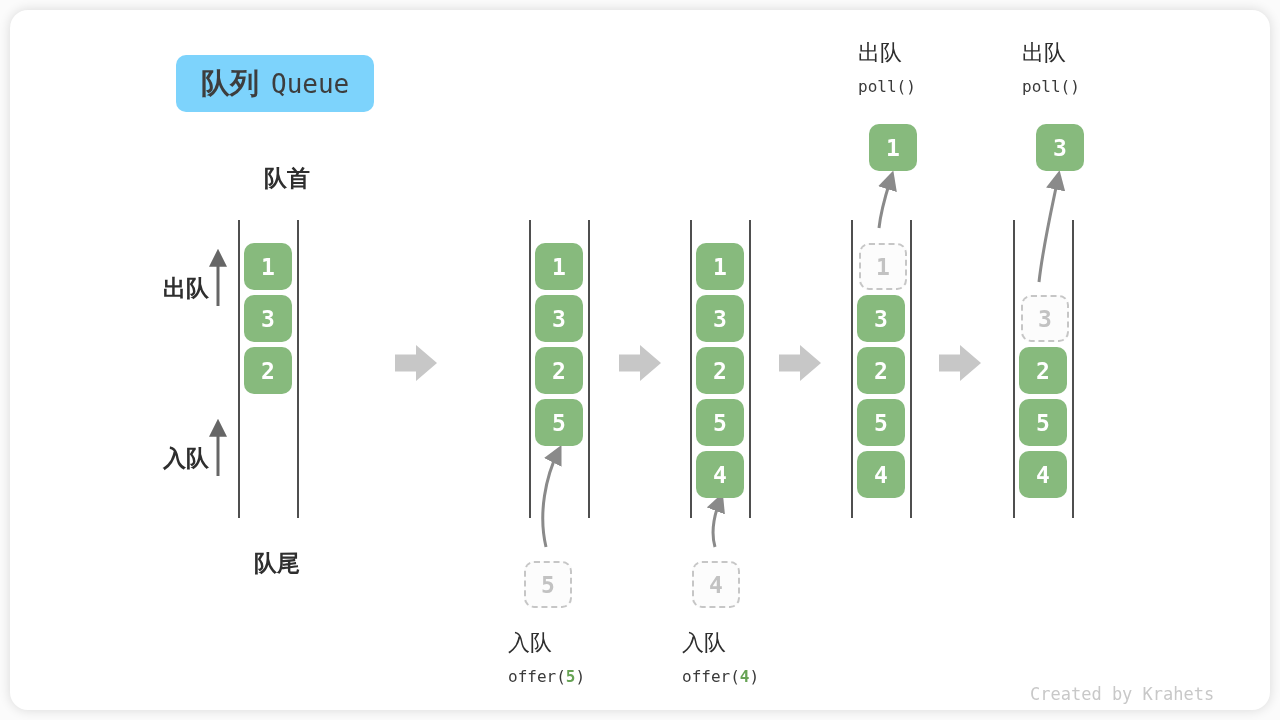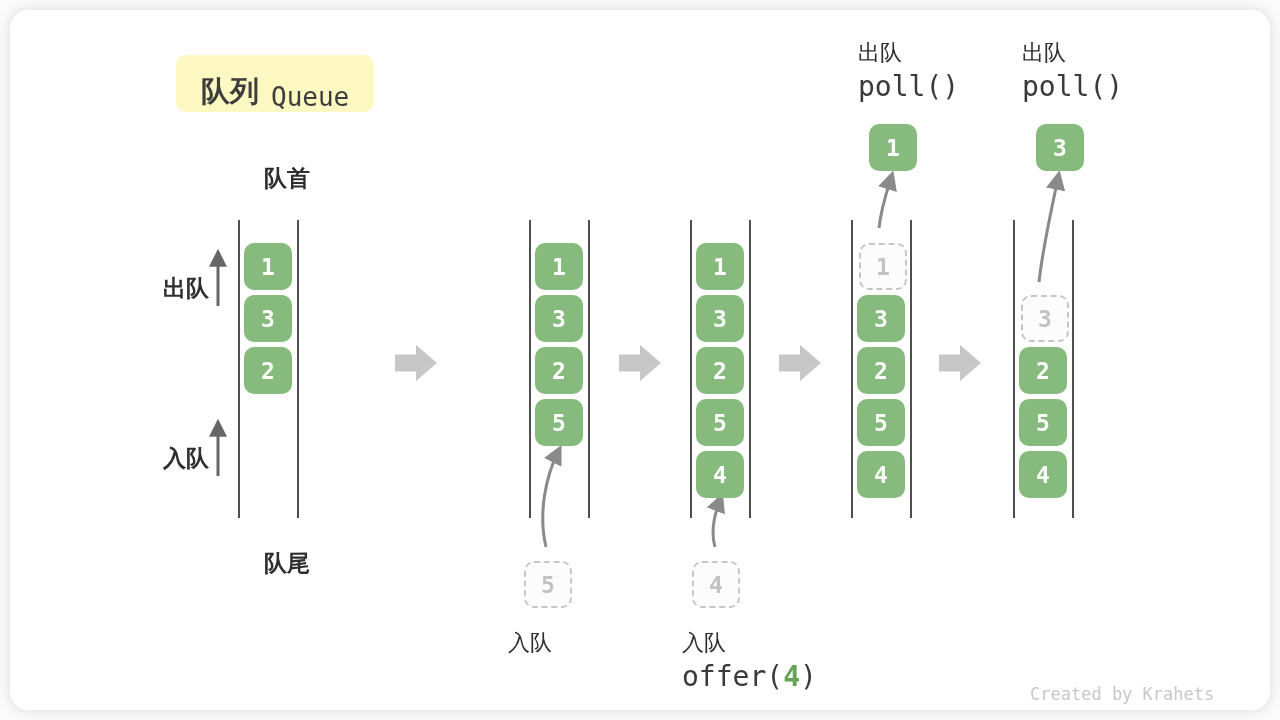--- a/index.html
+++ b/index.html
@@ -1,55 +1,55 @@
 <!DOCTYPE html>
 <html><head>
 <meta charset="utf-8">
 <style>
   html,body{margin:0;padding:0;background:#fbfbfb;width:1280px;height:720px;overflow:hidden;
     font-family:"Liberation Sans",sans-serif;}
   .stage{position:absolute;left:10px;top:10px;width:1260px;height:700px;background:#ffffff;
     border-radius:18px;box-shadow:0 0 12px rgba(0,0,0,.14);}
 
-  .badge{position:absolute;left:166px;top:45px;height:57px;padding:0 25px;background:#fef9c3;
-    border-radius:10px;display:inline-flex;align-items:flex-end;gap:12px;}
+  .badge{position:absolute;left:166px;top:45px;height:57px;padding:0 25px;background:#7dd3fc;
+    border-radius:10px;display:inline-flex;align-items:center;gap:12px;}
   .badge .zh{font-size:29px;font-weight:700;color:#3d3d3d;}
   .badge .en{font-size:26px;color:#3d3d3d;font-family:"DejaVu Sans Mono",monospace;}
 
   .side-label{position:absolute;font-size:23px;font-weight:700;color:#2e2e2e;white-space:nowrap;}
 
   .wall{position:absolute;width:2px;height:298px;top:210px;background:#4f4f4f;}
 
   .qbox{position:absolute;width:48px;height:47px;border-radius:10px;background:#87ba7d;
     display:flex;align-items:center;justify-content:center;color:#ffffff;font-size:23px;
     font-weight:600;font-family:"DejaVu Sans Mono",monospace;}
   .qbox.dashed{background:#fcfcfc;border:2px dashed #c6c6c6;color:#c2c2c2;width:44px;height:43px;}
 
   .op{position:absolute;white-space:nowrap;line-height:34px;}
   .op .zh{font-size:22px;font-weight:500;color:#2e2e2e;display:block;}
-  .op .code{font-size:28px;color:#3a3a3a;font-family:"DejaVu Sans Mono",monospace;display:block;}
+  .op .code{font-size:16px;color:#3a3a3a;font-family:"DejaVu Sans Mono",monospace;display:block;}
   .op .code .arg{color:#67a355;font-weight:700;}
 
   .watermark{position:absolute;left:1020px;top:674px;width:220px;font-size:17px;
     color:#c8c8c8;font-family:"DejaVu Sans Mono",monospace;}
 
   svg.overlay{position:absolute;left:0;top:0;width:1260px;height:700px;pointer-events:none;}
 </style>
 </head>
 <body>
 
 <div class="stage">
 
   <div class="badge">
     <span class="zh">队列</span>
     <span class="en">Queue</span>
   </div>
 
   <div class="side-label" style="left:236px;top:153px;width:64px;text-align:right;">队首</div>
-  <div class="side-label" style="left:236px;top:538px;width:64px;text-align:right;">队尾</div>
+  <div class="side-label" style="left:244px;top:538px;width:64px;text-align:left;">队尾</div>
   <div class="side-label" style="left:153px;top:263px;">出队</div>
   <div class="side-label" style="left:153px;top:433px;">入队</div>
 
   <svg class="overlay">
     <defs>
       <marker id="headGray" viewBox="0 0 10 10" refX="6" refY="5" markerWidth="6.5" markerHeight="6.5" orient="auto">
         <path d="M0,0 L10,5 L0,10 z" fill="#8a8a8a"></path>
       </marker>
       <marker id="headDark" viewBox="0 0 10 10" refX="6" refY="5" markerWidth="6" markerHeight="6" orient="auto">
         <path d="M0,0 L10,5 L0,10 z" fill="#666666"></path>
@@ -79,20 +79,21 @@
 
   <div class="wall" style="left:519px;"></div>
   <div class="wall" style="left:578px;"></div>
   <div class="qbox" style="left:525px;top:233px;">1</div>
   <div class="qbox" style="left:525px;top:285px;">3</div>
   <div class="qbox" style="left:525px;top:337px;">2</div>
   <div class="qbox" style="left:525px;top:389px;">5</div>
   <div class="qbox dashed" style="left:514px;top:551px;">5</div>
   <div class="op" style="left:498px;top:616px;">
     <span class="zh">入队</span>
+    <span class="code"><span>offer(</span><span class="arg">5</span><span>)</span></span>
   </div>
 
   <div class="wall" style="left:680px;"></div>
   <div class="wall" style="left:739px;"></div>
   <div class="qbox" style="left:686px;top:233px;">1</div>
   <div class="qbox" style="left:686px;top:285px;">3</div>
   <div class="qbox" style="left:686px;top:337px;">2</div>
   <div class="qbox" style="left:686px;top:389px;">5</div>
   <div class="qbox" style="left:686px;top:441px;">4</div>
   <div class="qbox dashed" style="left:682px;top:551px;">4</div>

